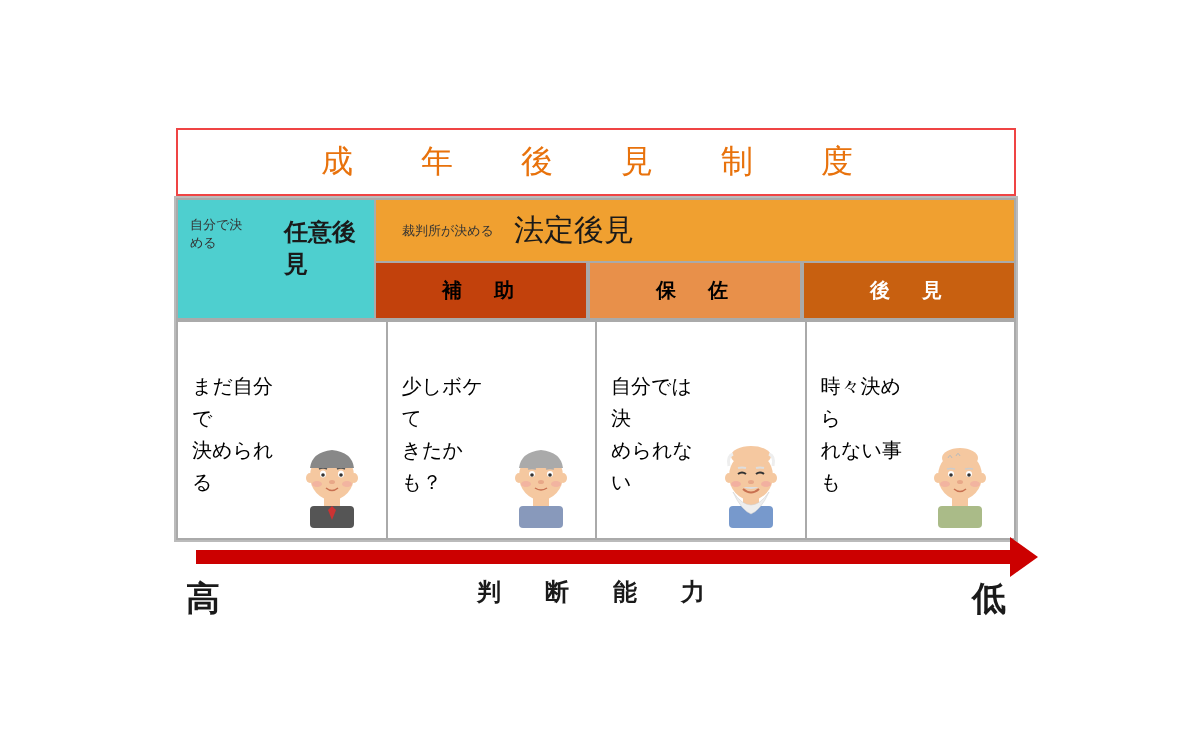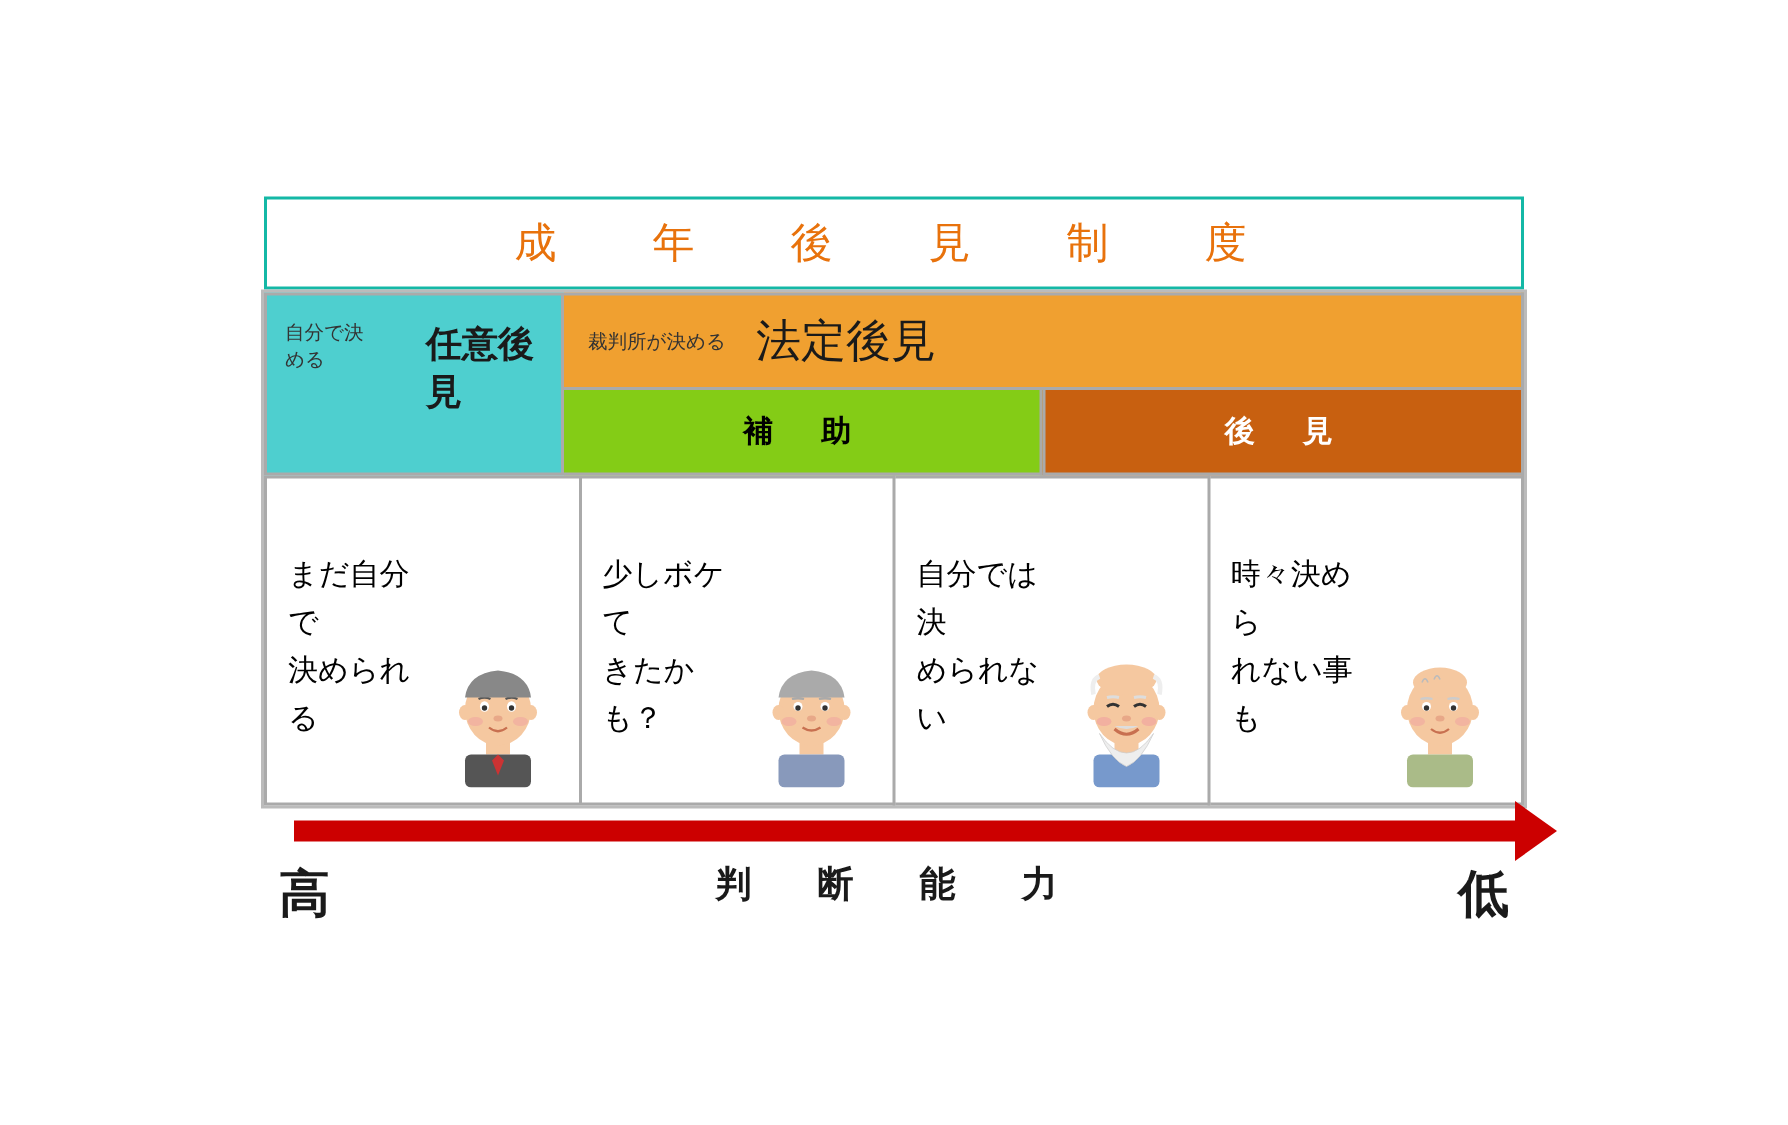--- a/index.html
+++ b/index.html
@@ -18,24 +18,24 @@
       width: 1050px;
       display: flex;
       flex-direction: column;
       align-items: center;
       gap: 0;
     }
 
     
     .title-row {
       width: 840px;
-      border: 2px solid #14b8a6;
+      border: 2px solid #ef4444;
       text-align: center;
       padding: 10px 0;
-      font-size: 28px;
+      font-size: 32px;
       letter-spacing: 18px;
       color: #e8720c;
       font-weight: normal;
       margin-bottom: 0;
     }
 
     .cell-ninni {
       width: 200px;
       background: #4ecfcf;
       border: 2px solid #aaa;
@@ -61,21 +61,21 @@
     .cell-houtei-wrap {
       flex: 1;
       display: flex;
       flex-direction: column;
     }
 
     .cell-houtei-header {
       background: #f0a030;
       border: 2px solid #aaa;
       border-left: none;
-      padding: 10px 16px;
+      padding: 10px 26px;
       display: flex;
       align-items: center;
       gap: 20px;
     }
 
     .cell-houtei-header .small-text {
       font-size: 13px;
       color: #333;
     }
 
@@ -94,21 +94,21 @@
       flex: 1;
       border: 2px solid #aaa;
       border-top: none;
       text-align: center;
       padding: 14px 8px;
       font-size: 20px;
       font-weight: bold;
       letter-spacing: 6px;
     }
 
-    .cell-hosho.hosho { background: #84cc16; border-left: none; }
+    .cell-hosho.hosho { background: #c2410c; border-left: none; }
     .cell-hosho.hosa  { background: #e8904a; }
     .cell-hosho.koken { background: #c86010; color: #fff; }
 
     
     .desc-row {
       display: flex;
       width: 840px;
       border-top: none;
     }
 
@@ -241,20 +241,21 @@
         </div>
 
         <div class="cell-houtei-wrap">
           <div class="cell-houtei-header">
             <span class="small-text">裁判所が決める</span>
             <span class="big-text">法定後見</span>
           </div>
 
           <div class="sub-row">
             <div class="cell-hosho hosho">補　助</div>
+            <div class="cell-hosho hosa">保　佐</div>
             <div class="cell-hosho koken">後　見</div>
           </div>
         </div>
       </div>
 
       <div class="desc-row">
 
         <div class="desc-cell">
           <div class="desc-text">まだ自分で<br>決められる</div>
           <div class="face">

